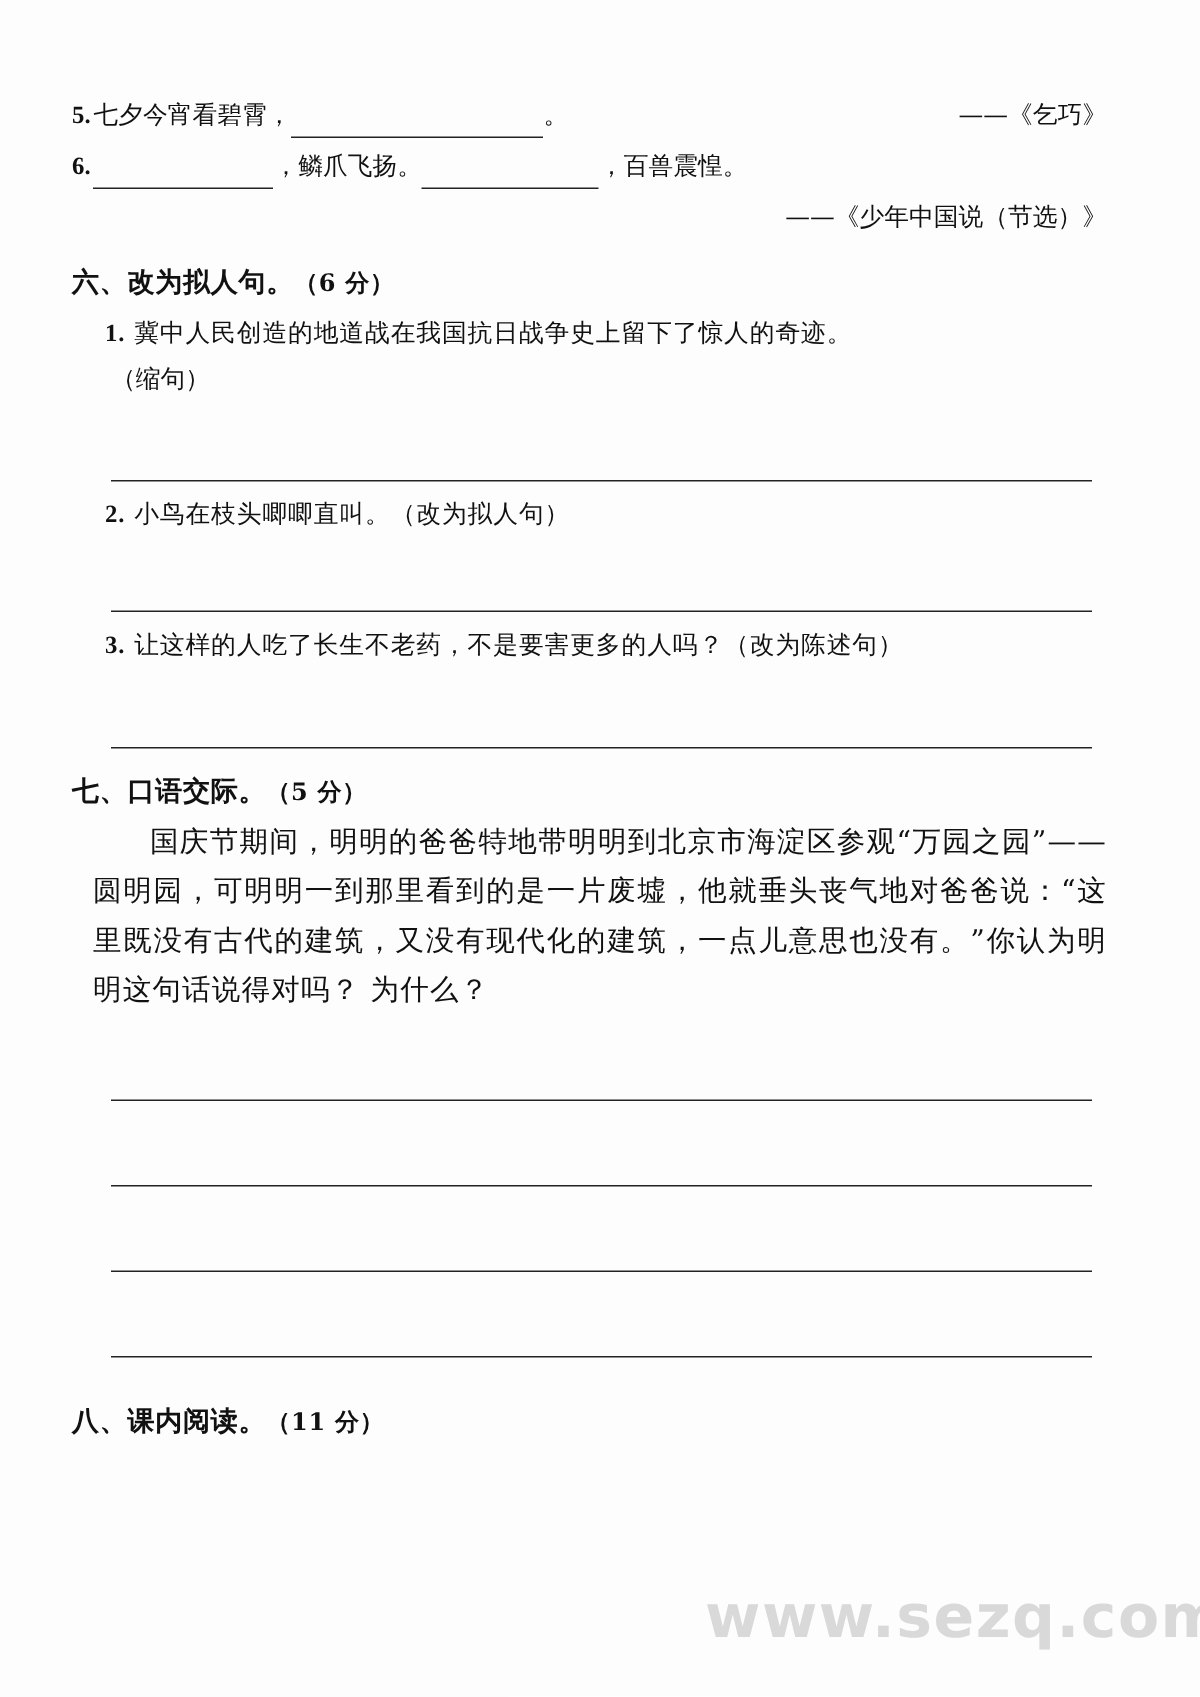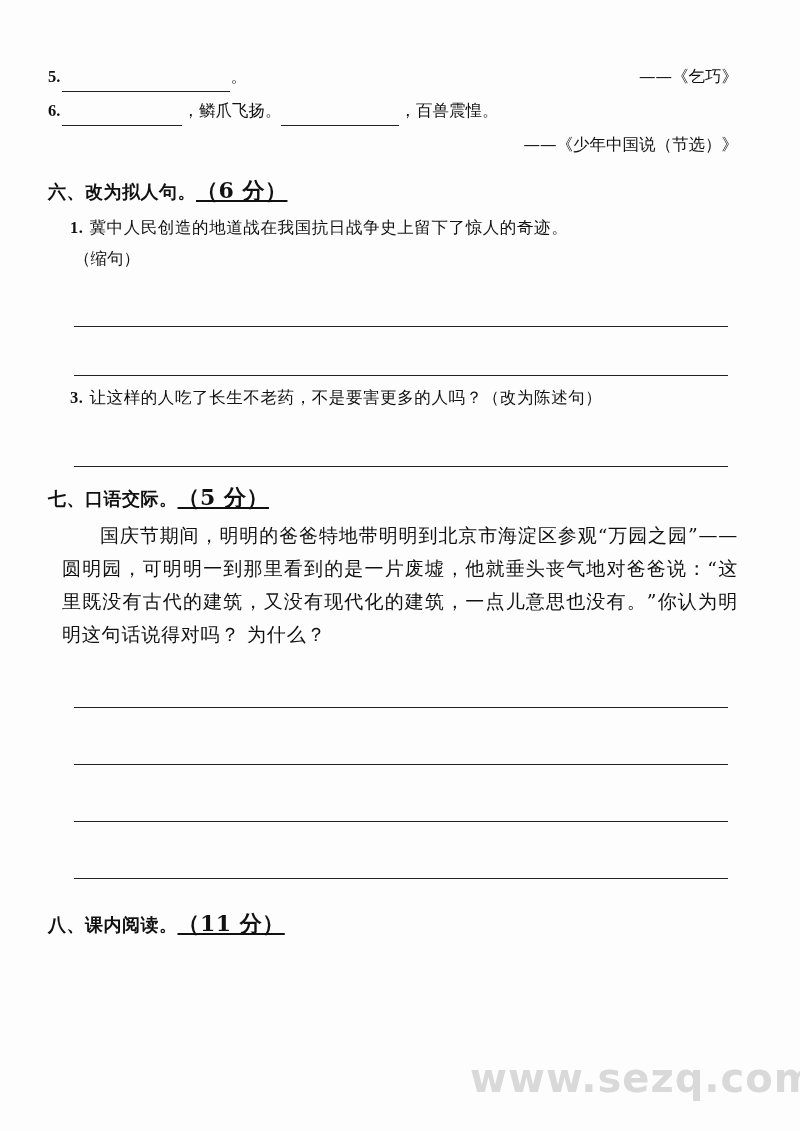--- a/index.html
+++ b/index.html
@@ -55,22 +55,21 @@
 
   .section-head {
     font-size: 18px;
     font-weight: bold;
     margin-top: 16px;
     margin-bottom: 6px;
     letter-spacing: 0.5px;
   }
   .section-head .score {
     font-weight: bold;
-    font-size: 22px;
-    text-decoration: underline;
+    font-size: 16px;
   }
 
   .q {
     font-size: 16.5px;
     line-height: 32px;
     margin-left: 22px;
     letter-spacing: 0.6px;
   }
   .q .qnum {
     font-weight: bold;
@@ -110,20 +109,21 @@
   }
 </style>
 </head>
 <body>
 
 <div class="page">
   <div class="content">
 
     <div class="line-row">
       <span class="num">5.</span>
+      <span>七夕今宵看碧霄，</span>
       <span class="blank-inline" style="width:168px"></span>
       <span>。</span>
       <span style="flex:1"></span>
       <span>——《乞巧》</span>
     </div>
 
     <div class="line-row">
       <span class="num">6.</span>
       <span class="blank-inline" style="width:120px"></span>
       <span>，鳞爪飞扬。</span>
@@ -136,20 +136,24 @@
       <span>六、改为拟人句。</span><span class="score">（6 分）</span>
     </div>
 
     <div class="q">
       <span class="qnum">1.</span>
       <span>冀中人民创造的地道战在我国抗日战争史上留下了惊人的奇迹。</span>
     </div>
     <div class="sub">（缩句）</div>
     <div class="answer-line" style="margin-top:22px"></div>
 
+    <div class="q" style="margin-top:6px">
+      <span class="qnum">2.</span>
+      <span>小鸟在枝头唧唧直叫。（改为拟人句）</span>
+    </div>
     <div class="answer-line" style="margin-top:18px"></div>
 
     <div class="q" style="margin-top:6px">
       <span class="qnum">3.</span>
       <span>让这样的人吃了长生不老药，不是要害更多的人吗？（改为陈述句）</span>
     </div>
     <div class="answer-line" style="margin-top:22px"></div>
 
     <div class="section-head" style="">
       <span>七、口语交际。</span><span class="score">（5 分）</span>

